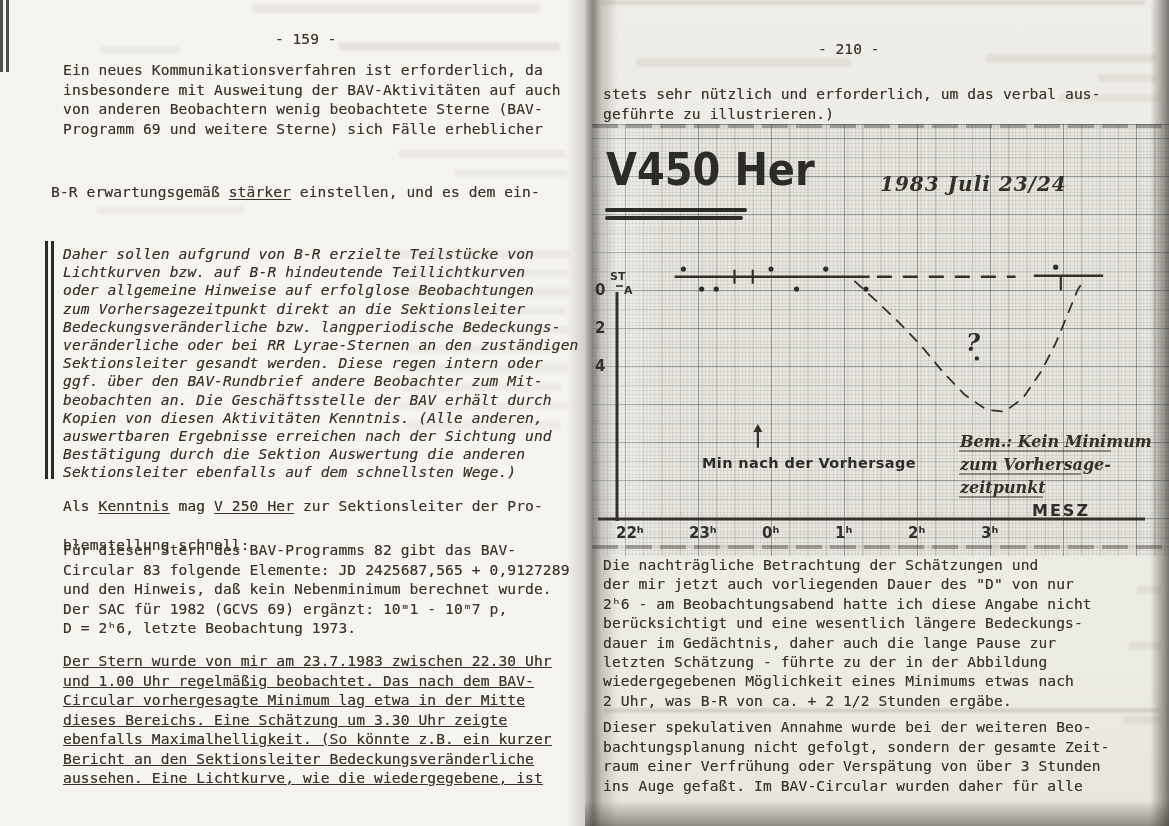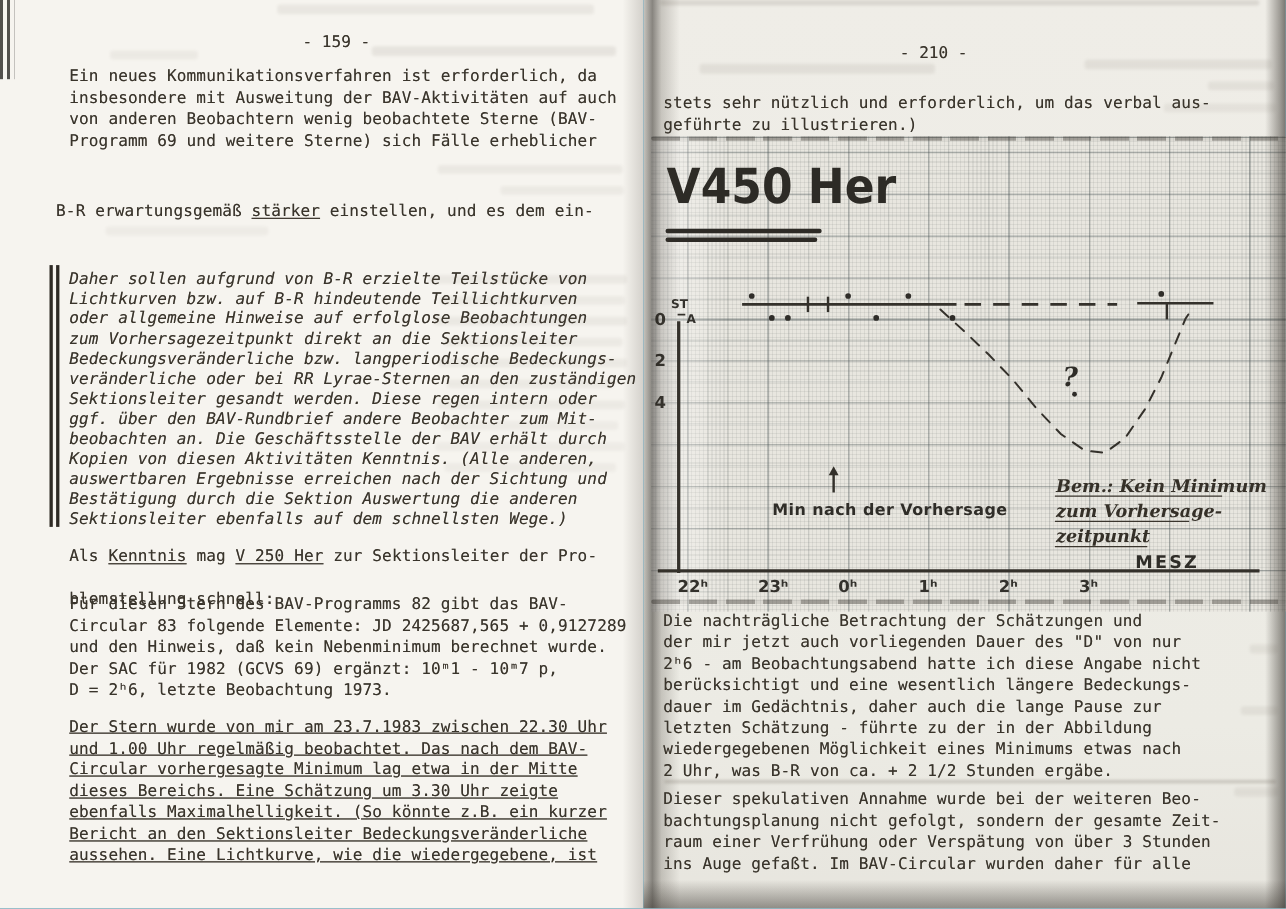--- a/index.html
+++ b/index.html
@@ -152,20 +152,21 @@
         <text x="368" y="323" class="note">Bem.: Kein Minimum</text>
         <line x1="367" y1="327" x2="519" y2="327" stroke="#3b362e" stroke-width="1.2"></line>
         <text x="368" y="346" class="note">zum Vorhersage-</text>
         <line x1="367" y1="350" x2="489" y2="350" stroke="#3b362e" stroke-width="1.2"></line>
         <text x="368" y="369" class="note">zeitpunkt</text>
         <line x1="367" y1="373" x2="451" y2="373" stroke="#3b362e" stroke-width="1.2"></line>
       </svg>
     <div class="chart-title">V450 Her</div>
     <div class="tul" style="left:13px;top:84px;width:142px;"></div>
     <div class="tul" style="left:13px;top:92px;width:138px;"></div>
+    <div class="chart-date">1983 Juli 23/24</div>
   </div>
 
   <div class="tw twB" style="left:603px;top:555px;width:540px;">Die nachträgliche Betrachtung der Schätzungen und
 der mir jetzt auch vorliegenden Dauer des "D" von nur
 2ʰ6 - am Beobachtungsabend hatte ich diese Angabe nicht
 berücksichtigt und eine wesentlich längere Bedeckungs-
 dauer im Gedächtnis, daher auch die lange Pause zur
 letzten Schätzung - führte zu der in der Abbildung
 wiedergegebenen Möglichkeit eines Minimums etwas nach
 2 Uhr, was B-R von ca. + 2 1/2 Stunden ergäbe.</div>

